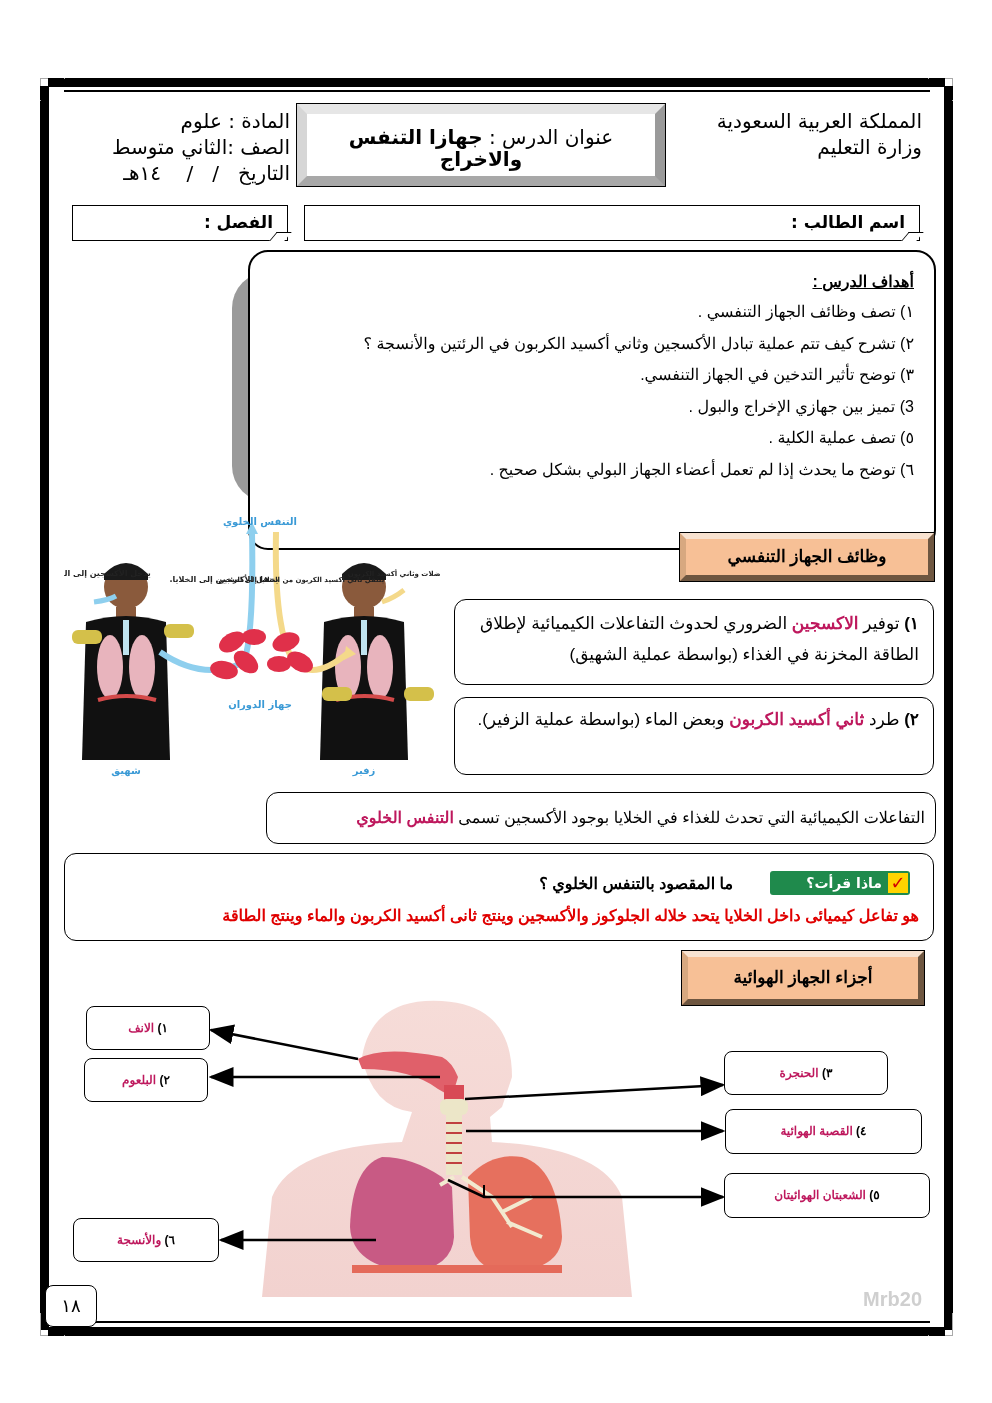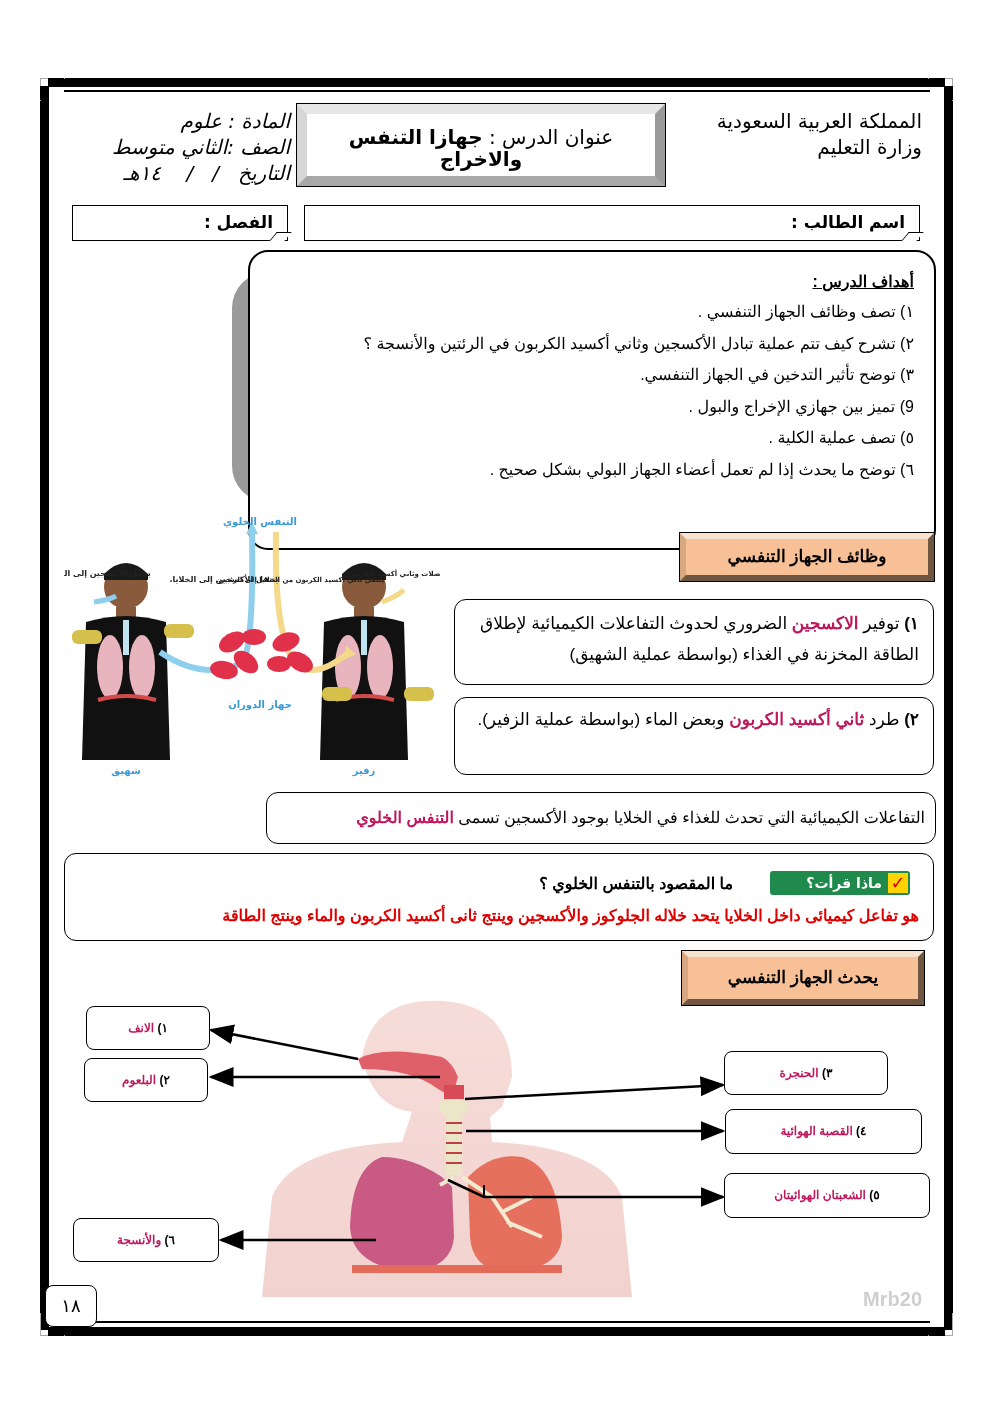--- a/index.html
+++ b/index.html
@@ -9,21 +9,21 @@
   .frame-top { left:64px; top:78px; width:866px; height:9px; background:#000; }
   .frame-top-thin { left:64px; top:90px; width:866px; height:2px; background:#000; }
   .frame-left { left:40px; top:100px; width:9px; height:1230px; background:#000; }
   .frame-right { left:944px; top:100px; width:9px; height:1230px; background:#000; }
   .frame-bottom { left:64px; top:1327px; width:866px; height:9px; background:#000; }
   .frame-bottom-thin { left:64px; top:1321px; width:866px; height:2px; background:#000; }
 
   .rtl { direction:rtl; text-align:right; }
   .hdr-right { right:70px; top:108px; width:260px; font-size:20px; line-height:26px; text-align:right; }
   .hdr-left { left:70px; top:108px; width:220px; font-size:20px; line-height:26px; }
-  .hdr-left div { text-align:right;font-style:italic; }
+  .hdr-left div { text-align:right; }
 
   .bevel-box { position:absolute; box-sizing:border-box; border-style:solid; border-width:10px; border-color:#fff #999 #999 #fff; outline:1px solid #000; }
   .title-box { left:297px; top:104px; width:368px; height:82px; background:#fff; border-color:#e6e6e6 #9a9a9a #a8a8a8 #d6d6d6; }
   .title-text { position:absolute; inset:0; direction:rtl; text-align:center; font-size:20px; line-height:22px; padding-top:12px; overflow:hidden; }
   .title-text b { font-weight:bold; }
 
   .field-box { position:absolute; border:1px solid #000; background:#fff; box-sizing:border-box; }
   .field-label { position:absolute; right:14px; top:6px; font-weight:bold; font-size:17px; direction:rtl; }
   .fold { position:absolute; right:-1px; bottom:-1px; width:14px; height:8px; border-top:1px solid #000; border-left:1px solid #000; background:#fff; transform:skewX(-40deg); }
 
@@ -100,21 +100,21 @@
   <div class="fold"></div>
 </div>
 
 <div class="abs goals-shadow"></div>
 <div class="abs goals-box">
   <div class="goals-title">أهداف الدرس :</div>
   <div class="goals-list">
     <div>١) تصف وظائف الجهاز التنفسي .</div>
     <div>٢) تشرح كيف تتم عملية تبادل الأكسجين وثاني أكسيد الكربون في الرئتين والأنسجة ؟</div>
     <div>٣) توضح تأثير التدخين في الجهاز التنفسي.</div>
-    <div>9) تميز بين جهازي الإخراج والبول .</div>
+    <div>3) تميز بين جهازي الإخراج والبول .</div>
     <div>٥) تصف عملية الكلية .</div>
     <div>٦) توضح ما يحدث إذا لم تعمل أعضاء الجهاز البولي بشكل صحيح .</div>
   </div>
 </div>
 
 <div class="abs" style="left:64px;top:512px;width:376px;height:272px;">
   <svg width="376" height="272" viewBox="0 0 376 272">
 
     <g>
       <circle cx="62" cy="75" r="22" fill="#8a5a3c"></circle>
@@ -187,21 +187,21 @@
 <div class="rbox" style="left:64px;top:853px;width:870px;height:88px;">
   <div style="position:absolute;right:200px;top:20px;font-weight:bold;font-size:16px;">ما المقصود بالتنفس الخلوي ؟</div>
   <div style="position:absolute;right:14px;top:52px;font-weight:bold;font-size:16px;color:#e00000;white-space:nowrap;">هو تفاعل كيميائى داخل الخلايا يتحد خلاله الجلوكوز والأكسجين وينتج ثانى أكسيد الكربون والماء  وينتج الطاقة</div>
 </div>
 <div class="badge">
   <div class="chk">✓</div>
   <div class="txt">ماذا قرأت؟</div>
 </div>
 
 <div class="section-head" style="left:682px;top:951px;width:242px;height:54px;">
-  <span style="line-height:42px;">يحدث الجهاز التنفسي</span>
+  <span style="line-height:42px;">أجزاء الجهاز الهوائية</span>
 </div>
 
 <div class="abs" style="left:262px;top:997px;width:370px;height:300px;">
   <svg width="370" height="300" viewBox="0 0 370 300">
     <defs>
       <linearGradient id="skin" x1="0" y1="0" x2="0" y2="1">
         <stop offset="0" stop-color="#f6dcd8"></stop>
           <stop offset="1" stop-color="#f2d2cf"></stop>
       </linearGradient>
     </defs>

